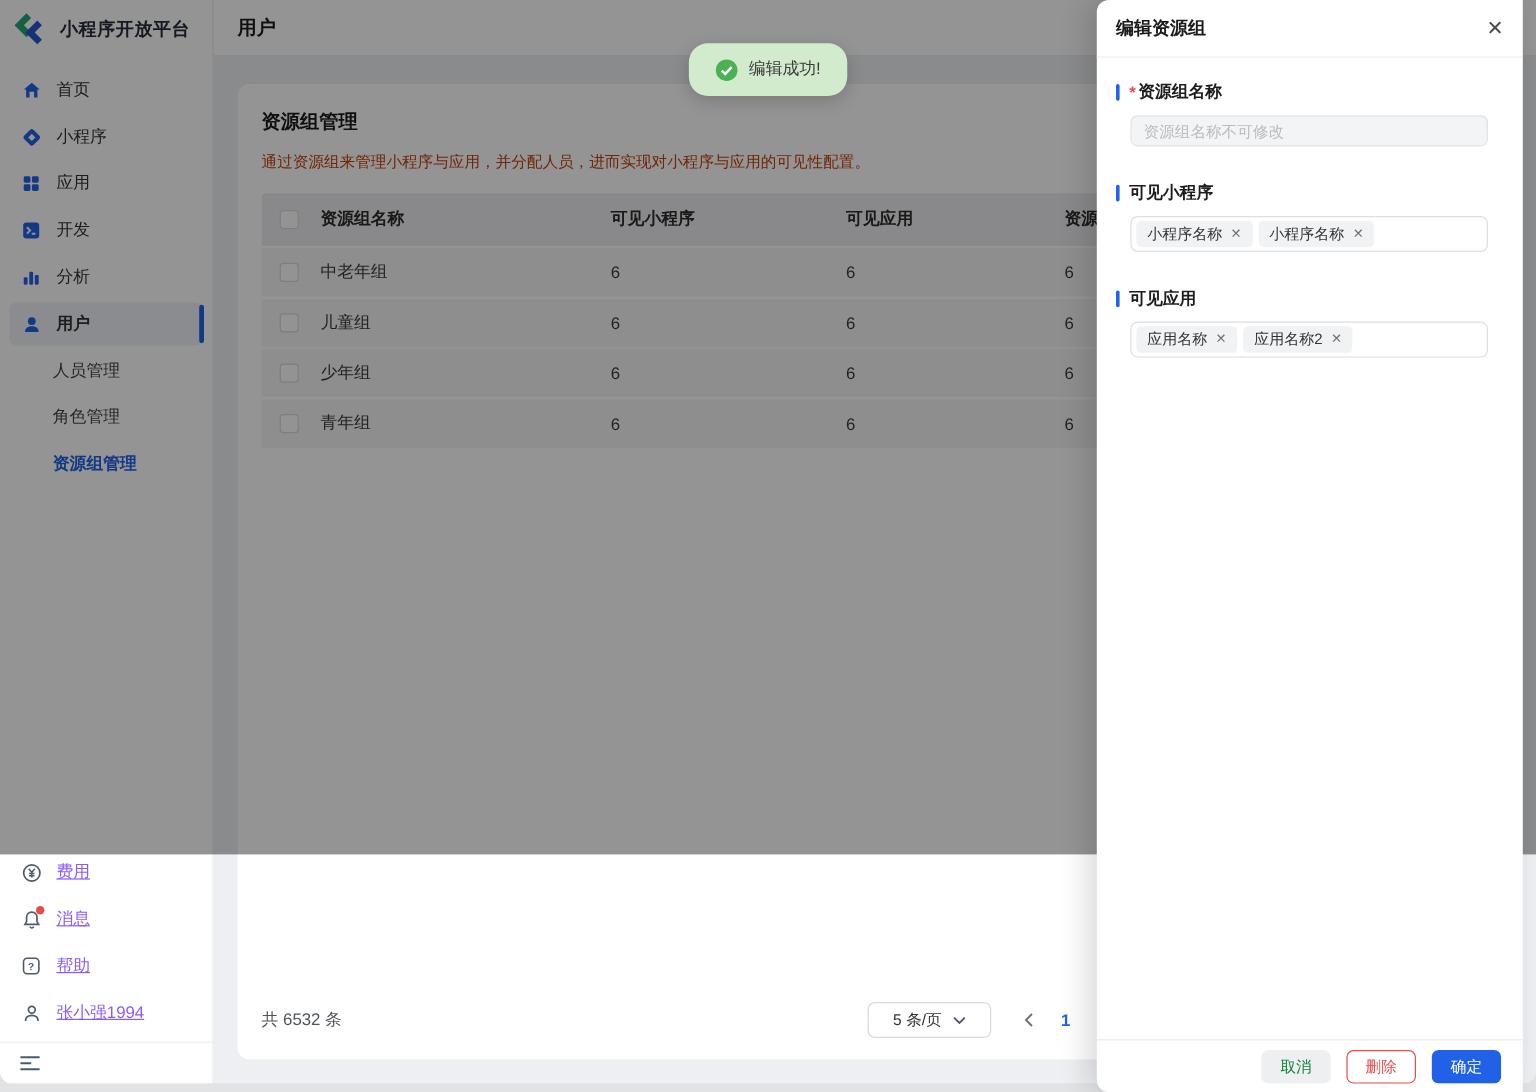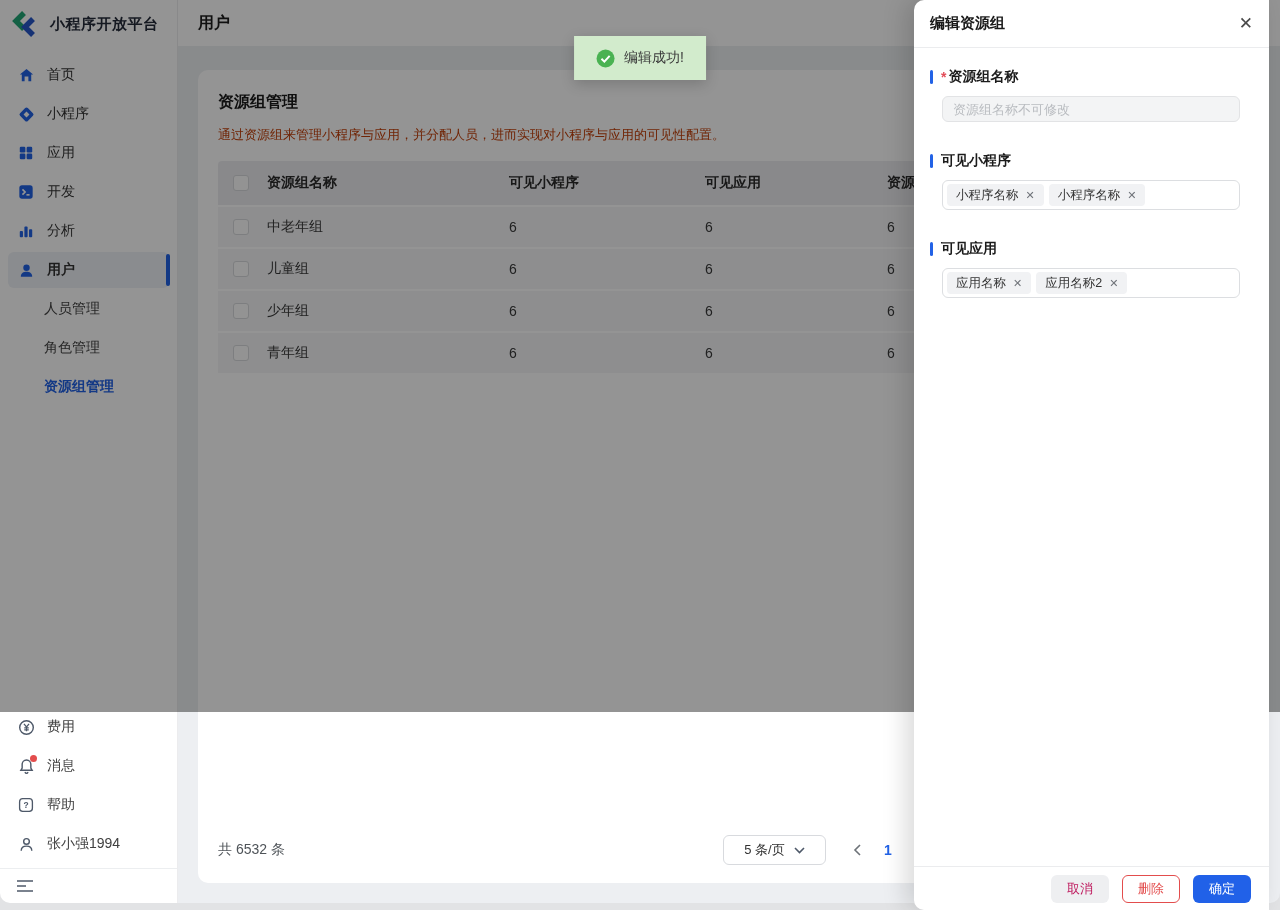--- a/index.html
+++ b/index.html
@@ -13,21 +13,21 @@
   .logo-row { height:48px; display:flex; align-items:center; gap:8px; padding:0 12px; }
   .brand { font-size:15px; font-weight:bold; color:#252b3a; letter-spacing:.5px; white-space:nowrap; }
   .nav { padding:6px 0 0; }
   .nav-item { height:36px; margin:3px 8px 0; border-radius:6px; display:flex; align-items:center; gap:12px; padding-left:9px; font-size:14px; color:#333; cursor:pointer; position:relative; }
   .nav-item .ic { width:18px; height:18px; display:flex; align-items:center; justify-content:center; flex:none; }
   .nav-item.active { background:#eef1f6; font-weight:bold; }
   .nav-item.active::after { content:""; position:absolute; right:-1px; top:2px; bottom:2px; width:4px; border-radius:2px; background:#2262e6; }
   .sub-item { height:36px; margin:3px 8px 0; border-radius:6px; display:flex; align-items:center; padding-left:36px; font-size:14px; color:#444; cursor:pointer; }
   .sub-item.active { color:#2262e6; font-weight:bold; }
   .nav-bottom { margin-top:auto; padding-bottom:6px; }
-  .nav-bottom .nav-item { color:#404040; }
+  .nav-bottom .nav-item { color:#8b5cf6;text-decoration:underline; }
   .badge-dot { position:absolute; width:7px; height:7px; border-radius:50%; background:#e34d4d; right:-2px; top:-2px; }
   .sidebar-foot { height:35px; border-top:1px solid #eceef0; display:flex; align-items:center; padding-left:15px; }
 
   
   .main { flex:1; display:flex; flex-direction:column; min-width:0; }
   .topbar { height:46px; background:#ffffff; display:flex; align-items:center; padding-left:20px; font-size:16px; font-weight:bold; color:#1c1c1c; flex:none; }
   .content { flex:1; background:#edeff2; padding:24px 20px 20px; }
   .card { background:#ffffff; border-radius:10px; height:100%; padding:22px 20px 12px; display:flex; flex-direction:column; }
   .card-title { font-size:16px; font-weight:bold; color:#1a1a1a; }
   .card-desc { font-size:13px; color:#c2410c; margin-top:13px; }
@@ -42,39 +42,39 @@
   .card-foot { margin-top:auto; height:42px; display:flex; align-items:center; }
   .total-text { font-size:14px; color:#4f5459; }
   .pager { margin-left:auto; margin-right:308px; display:flex; align-items:center; gap:8px; }
   .page-size { width:103px; height:30px; border:1px solid #d8dade; border-radius:6px; display:flex; align-items:center; justify-content:center; gap:9px; font-size:13px; color:#333; cursor:pointer; background:#fff; }
   .pg-prev { width:22px; display:flex; justify-content:center; cursor:pointer; margin-left:12px; }
   .pg-num { width:24px; text-align:center; font-size:14px; color:#4f5459; cursor:pointer; }
   .pg-num.current { color:#2262e6; font-weight:bold; }
 
   
   .overlay { position:absolute; inset:0; background:rgba(0,0,0,0.42); z-index:10; }
-  .toast { position:absolute; top:36px; left:50%; transform:translateX(-50%); z-index:40; height:44px; background:#d2ebcc; border-radius:0; display:flex; align-items:center; gap:9px; padding:0 22px; box-shadow:0 4px 14px rgba(0,0,0,.18); font-size:14px; color:#3b3b3b; white-space:nowrap; }
+  .toast { position:absolute; top:36px; left:50%; transform:translateX(-50%); z-index:40; height:44px; background:#d2ebcc; border-radius:16px; display:flex; align-items:center; gap:9px; padding:0 22px; box-shadow:0 4px 14px rgba(0,0,0,.18); font-size:14px; color:#3b3b3b; white-space:nowrap; }
 
   
   .drawer { position:absolute; top:0; right:11px; width:355px; height:910px; background:#ffffff; z-index:30; border-radius:10px 0 0 10px; box-shadow:-8px 0 24px rgba(0,0,0,.15); display:flex; flex-direction:column; }
   .drawer-header { height:48px; flex:none; display:flex; align-items:center; justify-content:space-between; padding:0 16px; border-bottom:1px solid #ebecee; }
   .drawer-title { font-size:15px; font-weight:bold; color:#1a1a1a; }
   .drawer-close { font-size:17px; color:#4a4a4a; cursor:pointer; line-height:1; }
   .drawer-body { flex:1; padding:20px 16px 0; overflow:hidden; }
   .field-label { display:flex; align-items:center; margin-bottom:10px; font-size:14px; font-weight:bold; color:#1c1c1c; }
   .label-bar { width:3px; height:14px; background:#2262e6; border-radius:1.5px; margin-right:8px; }
   .req { color:#e34d59; margin-right:2px; font-weight:bold; }
   .text-input { display:block; margin:0 13px 30px 12px; width:298px; height:26px; background:#f3f4f5; border:1px solid #e2e3e5; border-radius:6px; padding:0 10px; font-size:13px; color:#333; font-family:inherit; }
   .text-input::placeholder { color:#b9bcc0; }
   .multi-select { margin:0 13px 30px 12px; width:298px; min-height:30px; border:1px solid #dcdee1; border-radius:6px; background:#fff; display:flex; align-items:center; flex-wrap:wrap; gap:5px; padding:3px 4px; cursor:text; }
   .tag { height:22px; background:#f1f2f4; border-radius:4px; display:flex; align-items:center; gap:7px; padding:0 9px; font-size:12.5px; color:#333; }
   .tag-x { font-size:11px; color:#6f7379; cursor:pointer; line-height:1; }
   .drawer-footer { height:44px; flex:none; border-top:1px solid #ebecee; display:flex; align-items:center; justify-content:flex-end; gap:13px; padding:0 18px; }
   .btn { height:28px; border-radius:6px; padding:0 15px; font-size:13px; display:flex; align-items:center; cursor:pointer; border:1px solid transparent; font-family:inherit; }
-  .btn-cancel { background:#eeeff1; color:#be185d; }
+  .btn-cancel { background:#eeeff1; color:#15803d; }
   .btn-delete { background:#ffffff; border-color:#e34d4d; color:#e34d4d; }
   .btn-confirm { background:#2161e8; color:#ffffff; }
 
   svg { display:block; }
 </style>
 </head>
 <body>
 
 <div class="app">
   <div class="frame">

